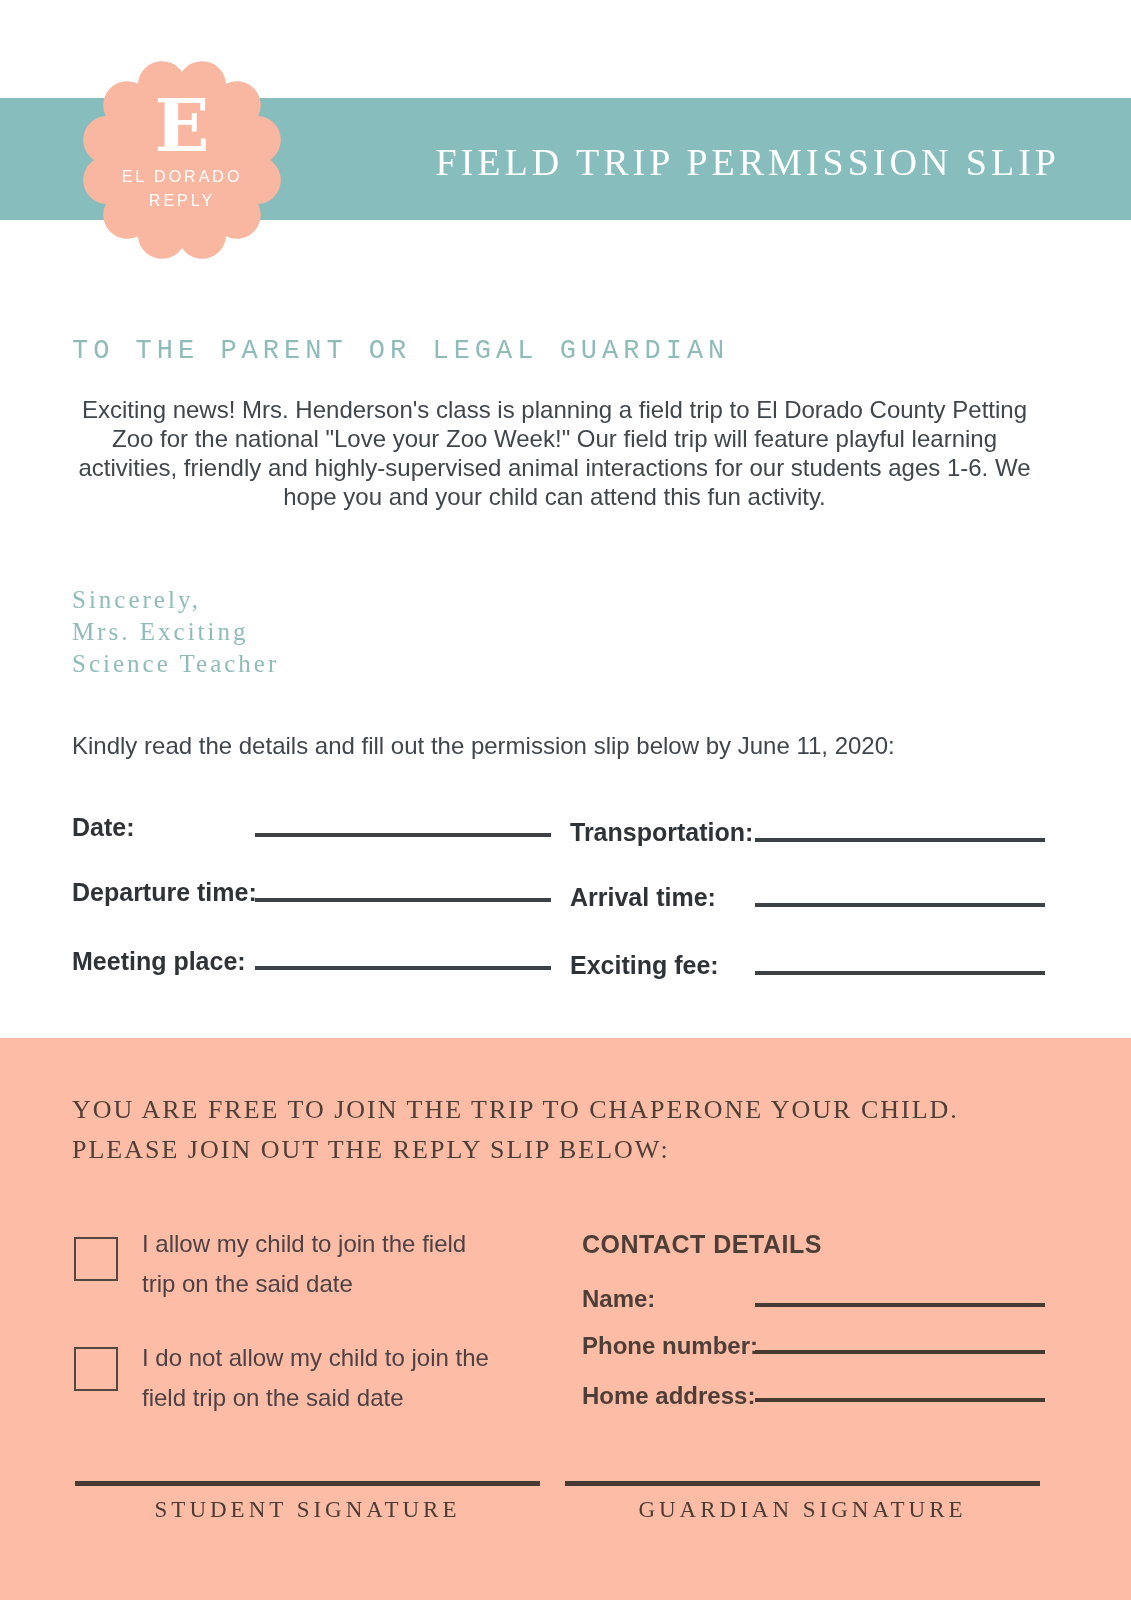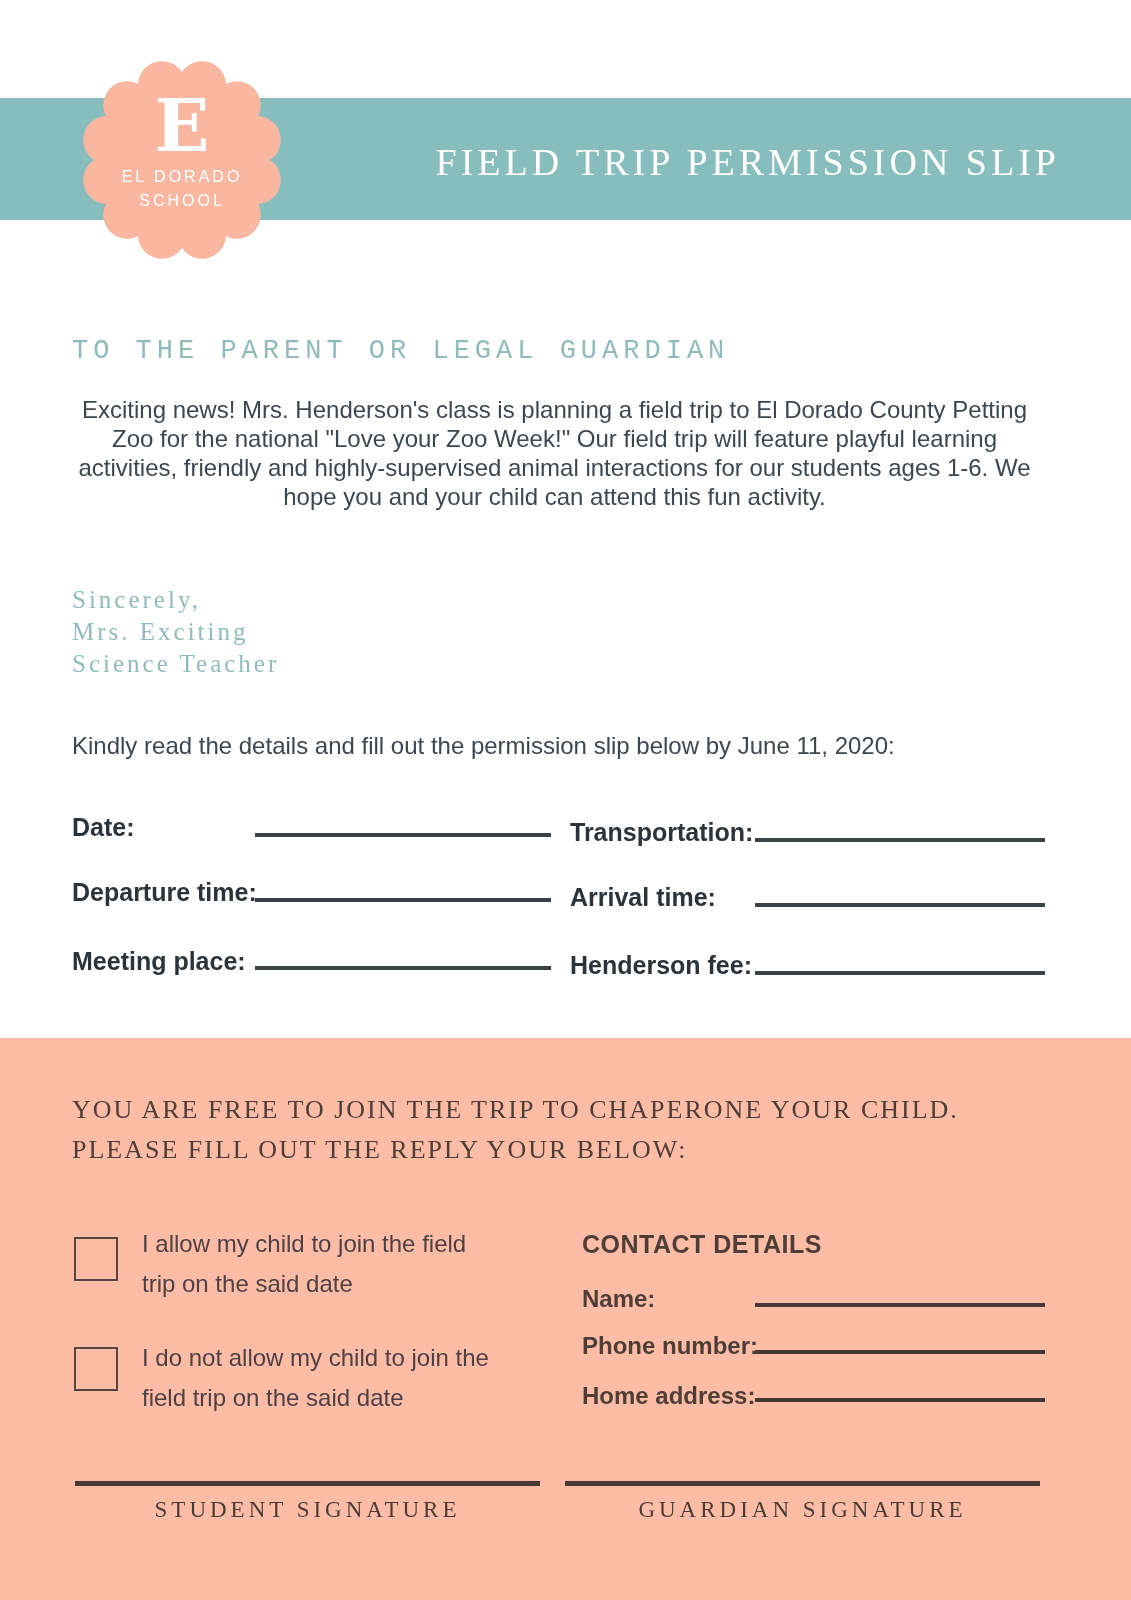--- a/index.html
+++ b/index.html
@@ -125,21 +125,21 @@
     <svg width="220" height="220" viewBox="0 0 220 220">
       <path fill="#f9b6a1" d="M198,110
         A24,24 0 0 1 186.2,154 A24,24 0 0 1 154,186.2 A24,24 0 0 1 110,198
         A24,24 0 0 1 66,186.2 A24,24 0 0 1 33.8,154 A24,24 0 0 1 22,110
         A24,24 0 0 1 33.8,66 A24,24 0 0 1 66,33.8 A24,24 0 0 1 110,22
         A24,24 0 0 1 154,33.8 A24,24 0 0 1 186.2,66 A24,24 0 0 1 198,110 Z"></path>
     </svg>
     <div class="badge-content">
       <div class="badge-initial">E</div>
       <div class="badge-school">EL DORADO</div>
-      <div class="badge-school">SCHOOL</div>
+      <div class="badge-school">REPLY</div>
     </div>
   </div>
 
   <div class="salutation">TO THE PARENT OR LEGAL GUARDIAN</div>
   <div class="body-par">Exciting news! Mrs. Henderson's class is planning a field trip to El Dorado County Petting Zoo for the national "Love your Zoo Week!" Our field trip will feature playful learning activities, friendly and highly-supervised animal interactions for our students ages 1-6. We hope you and your child can attend this fun activity.</div>
   <div class="closing">
     <div>Sincerely,</div>
     <div>Mrs. Exciting</div>
     <div>Science Teacher</div>
   </div>
@@ -149,28 +149,28 @@
   <div class="blank-line" style="left:255px;top:833px;width:296px"></div>
   <div class="field-label" style="left:72px;top:877px">Departure time:</div>
   <div class="blank-line" style="left:255px;top:898px;width:296px"></div>
   <div class="field-label" style="left:72px;top:946px">Meeting place:</div>
   <div class="blank-line" style="left:255px;top:966px;width:296px"></div>
 
   <div class="field-label" style="left:570px;top:817px">Transportation:</div>
   <div class="blank-line" style="left:755px;top:838px;width:290px"></div>
   <div class="field-label" style="left:570px;top:882px">Arrival time:</div>
   <div class="blank-line" style="left:755px;top:903px;width:290px"></div>
-  <div class="field-label" style="left:570px;top:950px">Henderson fee:</div>
+  <div class="field-label" style="left:570px;top:950px">Exciting fee:</div>
   <div class="blank-line" style="left:755px;top:971px;width:290px"></div>
 
   <div class="reply">
 
     <div class="reply-heading">
       <div>YOU ARE FREE TO JOIN THE TRIP TO CHAPERONE YOUR CHILD.</div>
-      <div>PLEASE FILL OUT THE REPLY YOUR BELOW:</div>
+      <div>PLEASE JOIN OUT THE REPLY SLIP BELOW:</div>
     </div>
 
     <div class="checkbox" style="top:199px"></div>
     <div class="cb-label" style="top:186px">I allow my child to join the field trip on the said date</div>
 
     <div class="checkbox" style="top:309px"></div>
     <div class="cb-label" style="top:300px">I do not allow my child to join the field trip on the said date</div>
 
     <div class="contact-heading">CONTACT DETAILS</div>
 

